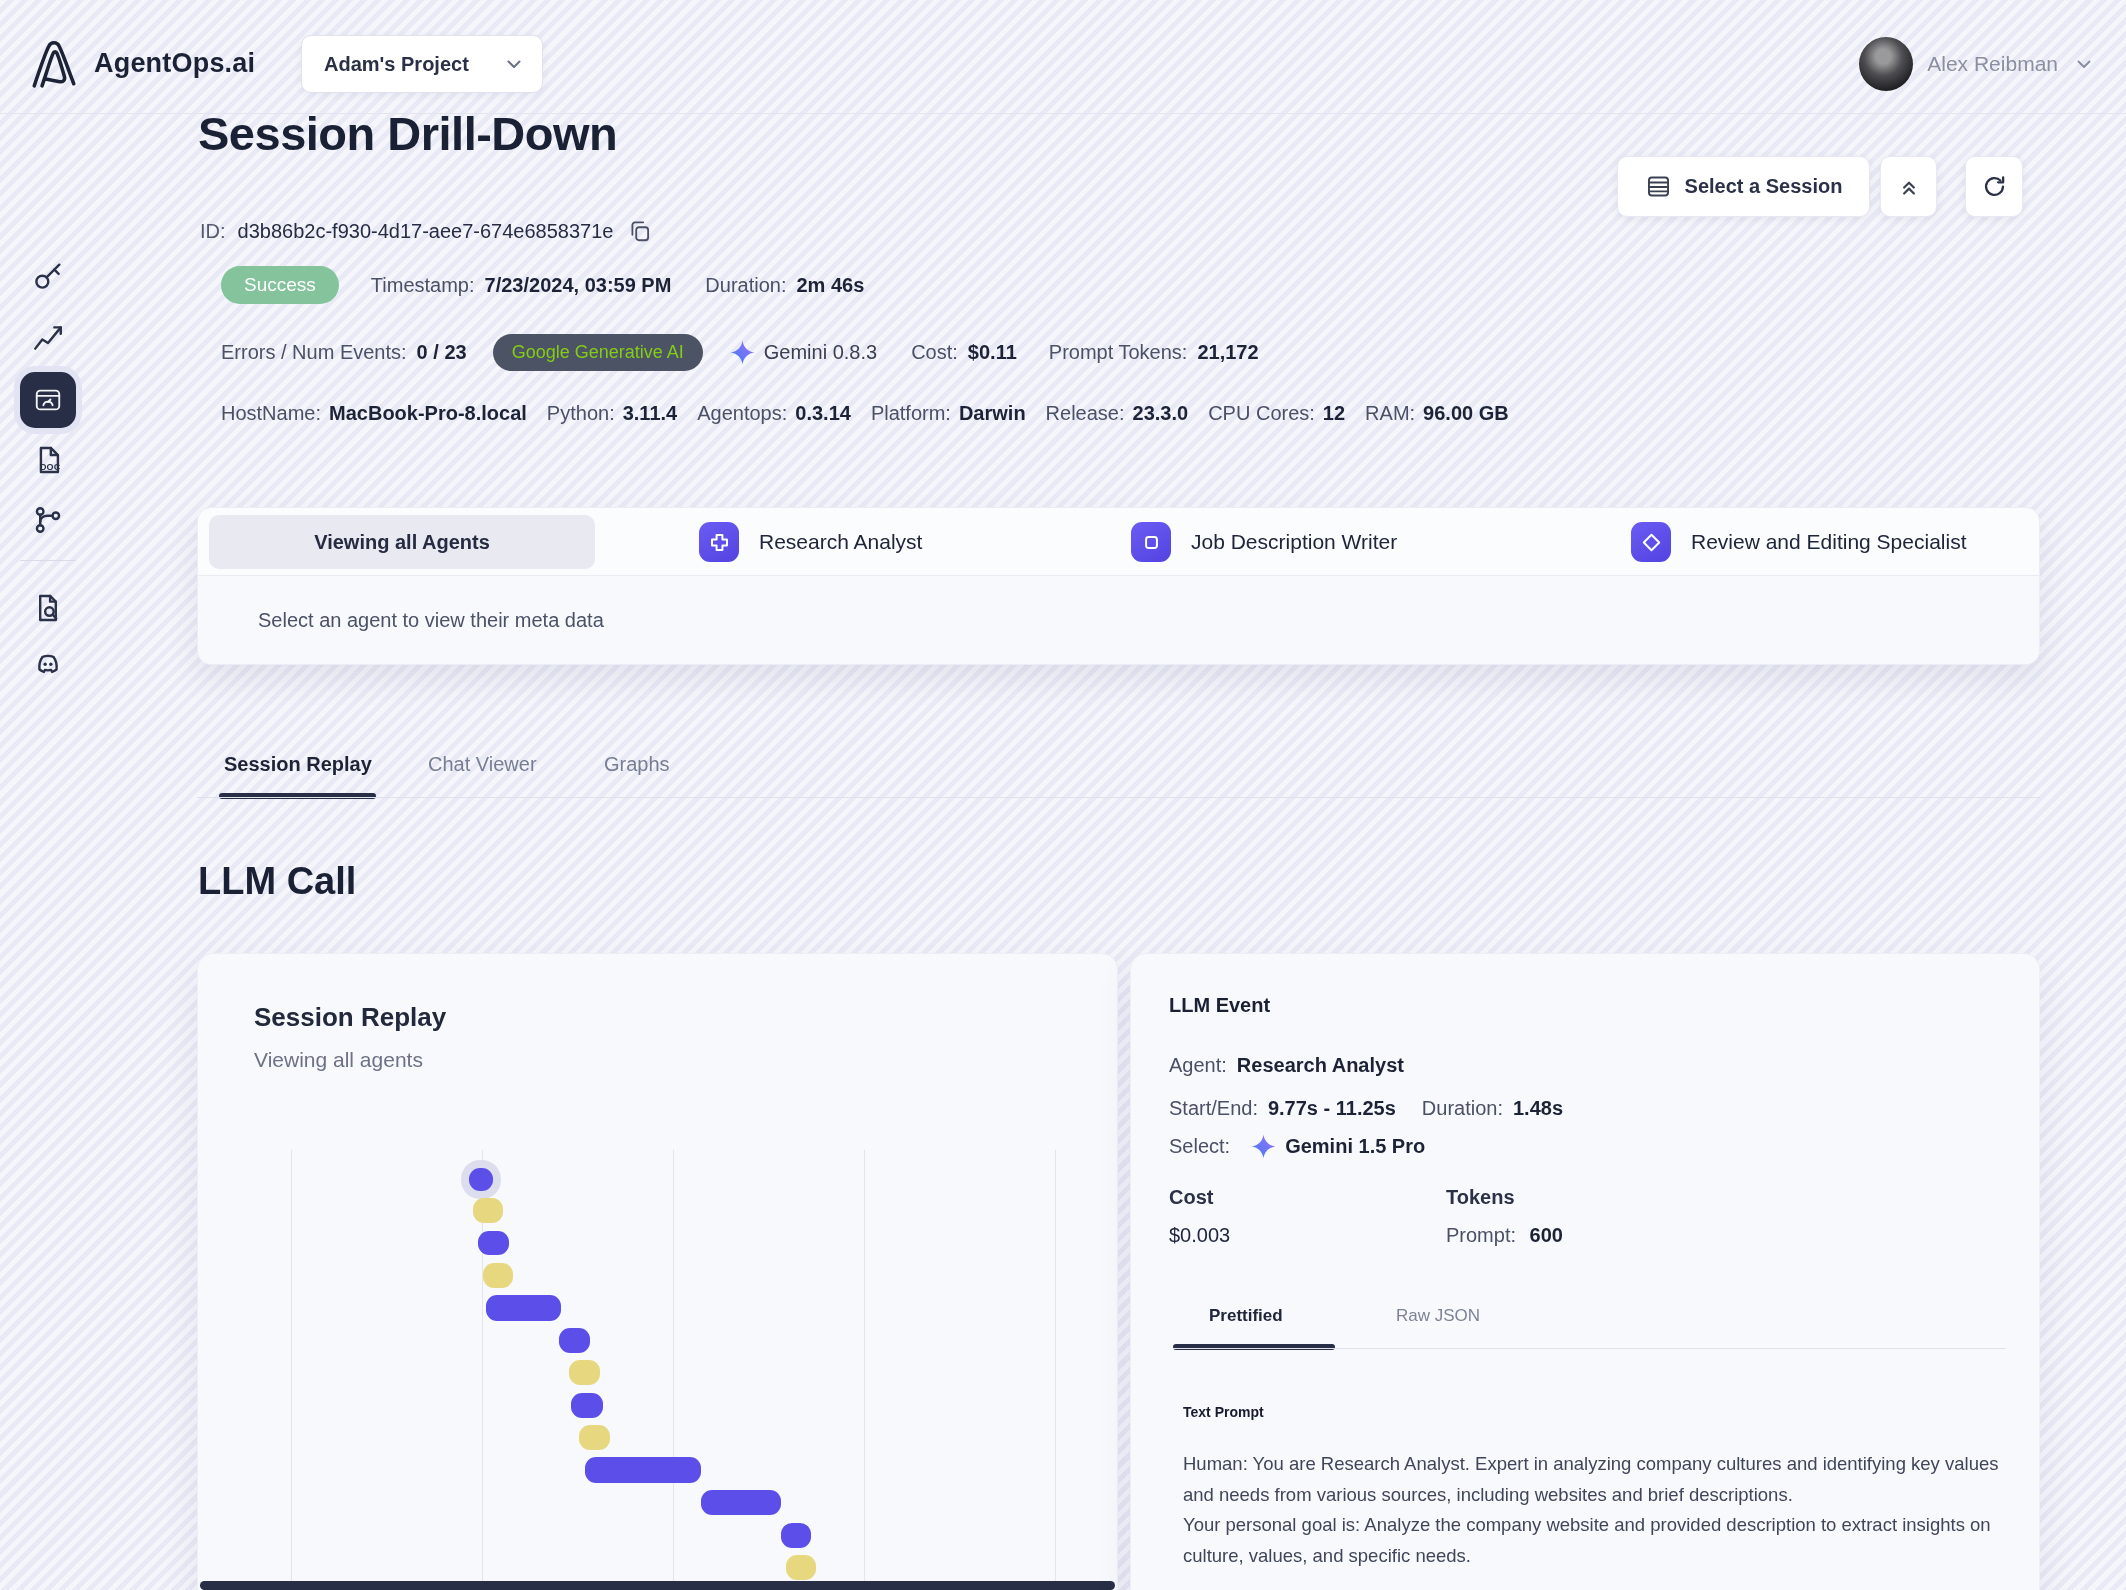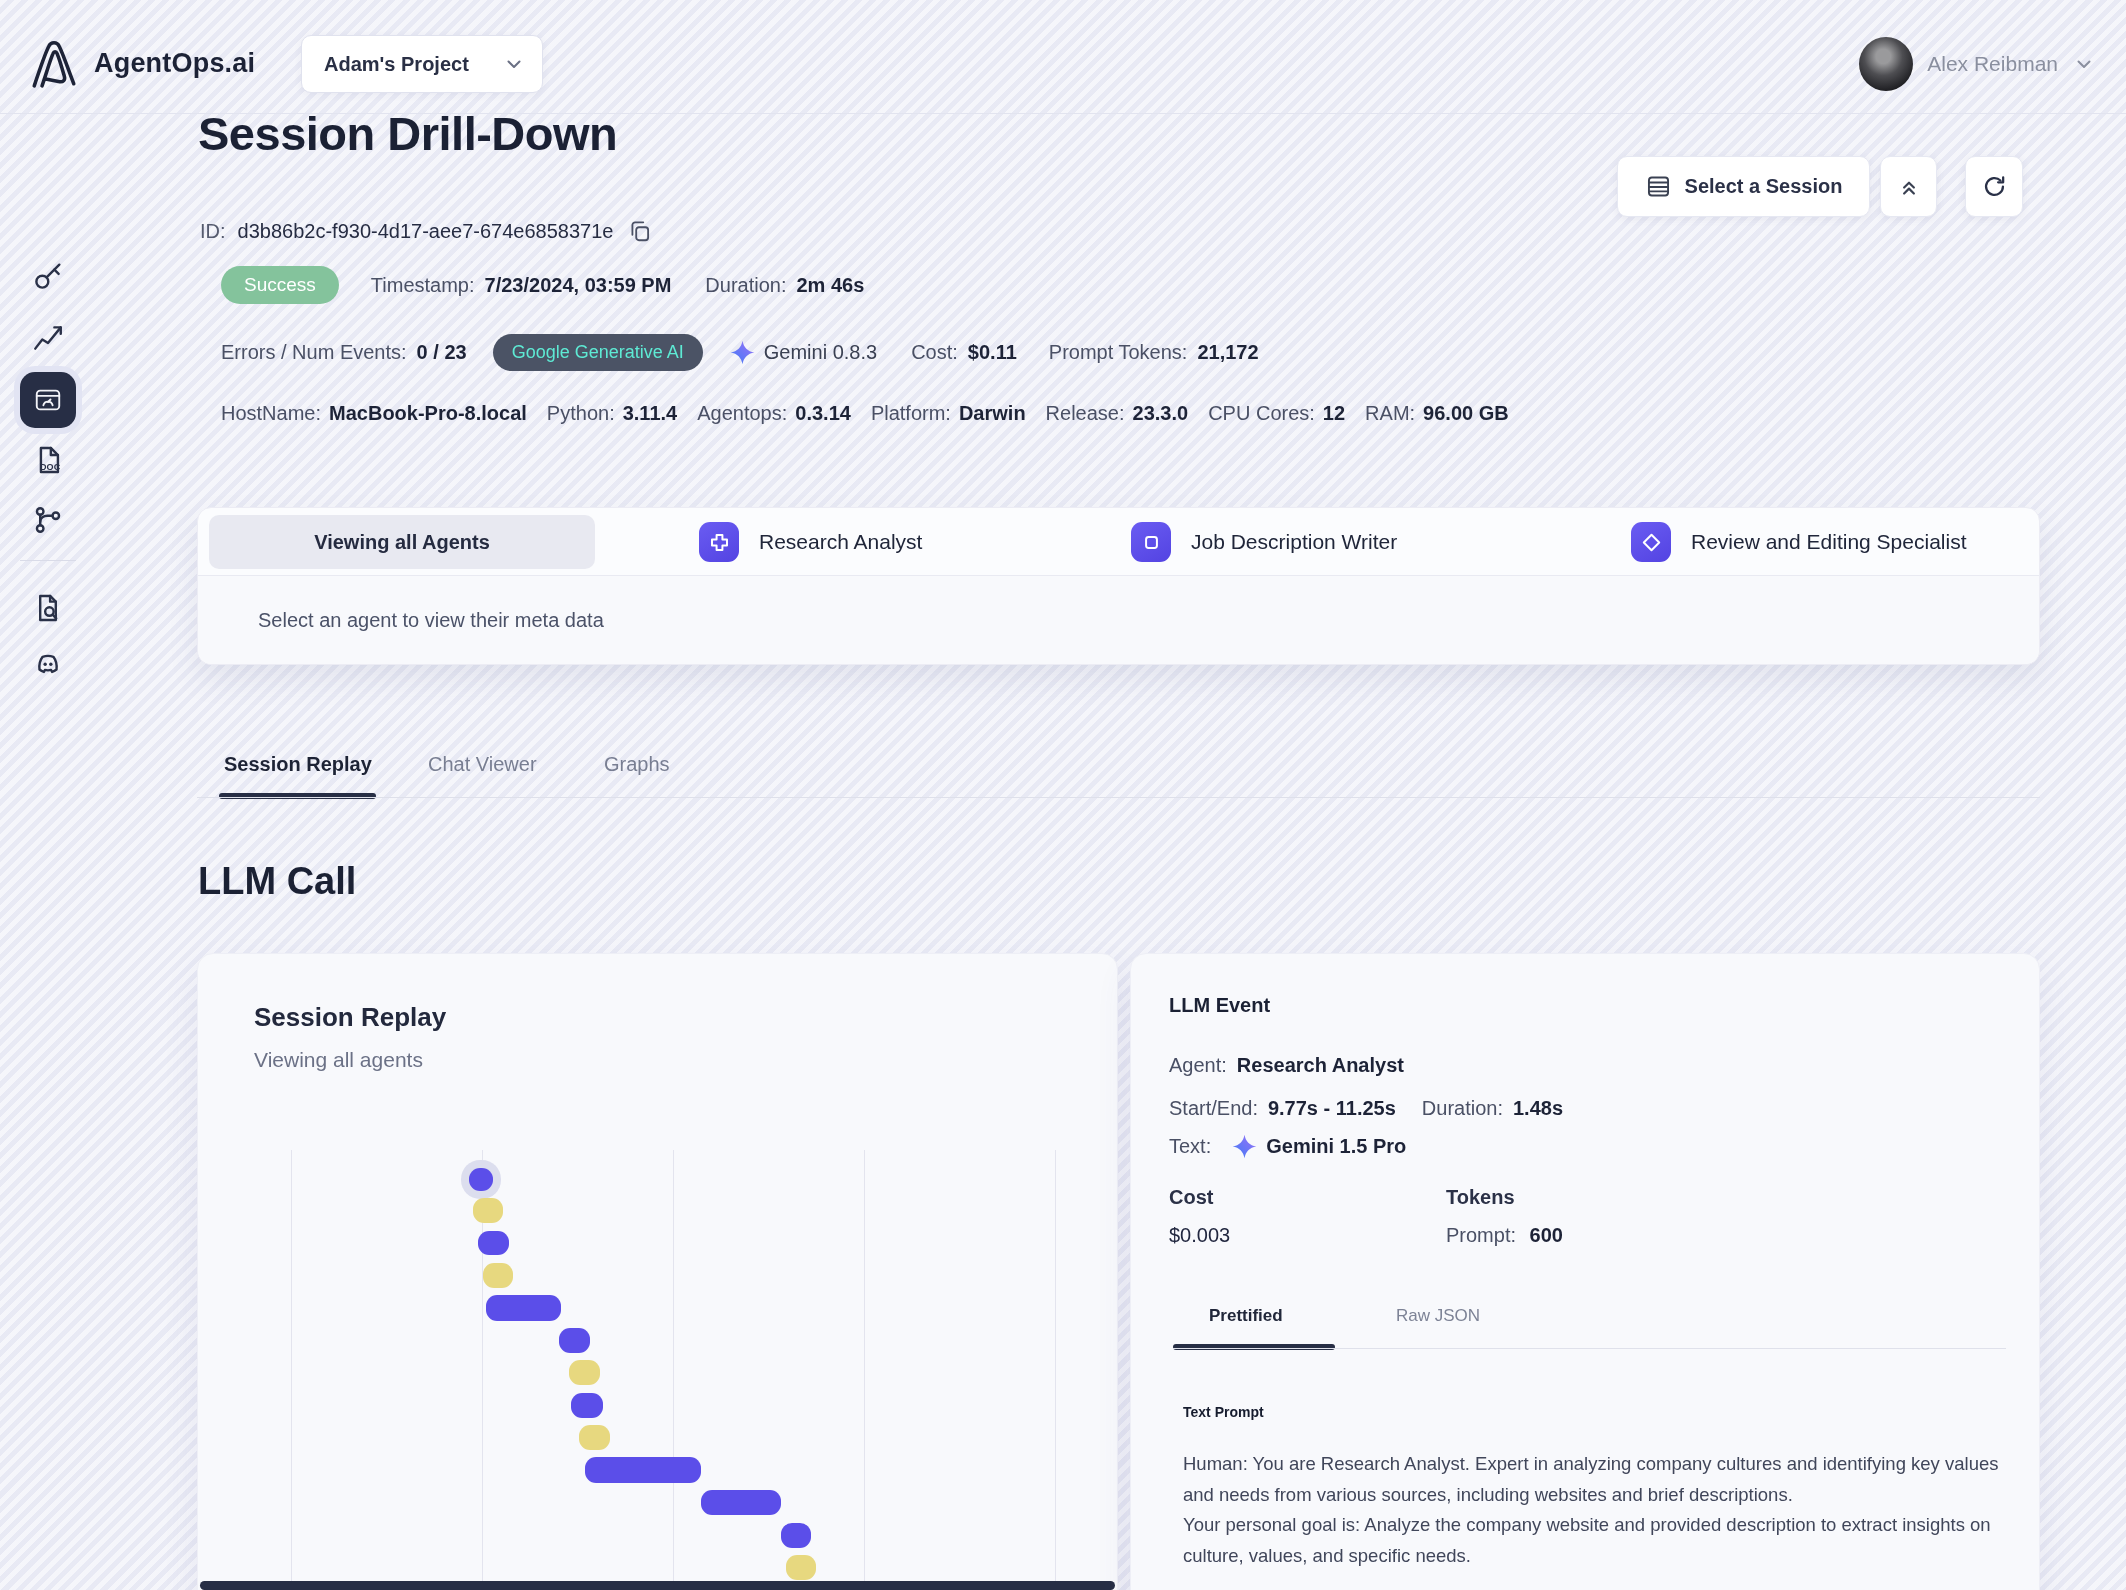--- a/index.html
+++ b/index.html
@@ -50,21 +50,21 @@
     justify-content: center; cursor: pointer; }
   .btn-select { left: 1617px; top: 156px; width: 253px; height: 61px; gap: 13px;
     font-size: 20px; font-weight: 600; color: #2b3147; }
   .btn-collapse { left: 1880px; top: 156px; width: 57px; height: 61px; }
   .btn-refresh  { left: 1965px; top: 156px; width: 58px; height: 61px; }
 
   .meta-row { position: absolute; left: 200px; display: flex; align-items: center; font-size: 20px; white-space: nowrap; margin-left: 21px; }
   .label { color: #4a5065; text-align: center; }
   .value { color: #1d2337; font-weight: 700; }
   .pill-success { background: #84c39c; color: #fff; font-size: 19px; padding: 8px 23px; border-radius: 999px; }
-  .pill-provider { background: #4b5365; color: #5eead4; font-size: 18px; padding: 8px 19px; border-radius: 999px; }
+  .pill-provider { background: #4b5365; color: #84cc16; font-size: 18px; padding: 8px 19px; border-radius: 999px; }
   .gem { width: 27px; height: 27px; }
   .model-name { color: #3a4052; font-weight: 500; }
   .ml8  { margin-left: 8px; }  .ml10 { margin-left: 10px; }
   .ml20 { margin-left: 20px; } .ml26 { margin-left: 26px; }
   .ml32 { margin-left: 32px; } .ml34 { margin-left: 34px; }
 
   
   .agents-card { position: absolute; left: 197px; top: 507px; width: 1843px; height: 158px;
     background: #fbfcfe; border: 1px solid #ececf4; border-radius: 14px;
     box-shadow: 0 14px 30px rgba(70,75,130,.10); }
@@ -391,21 +391,21 @@
     </div>
 
     <div class="ev-row ev-range">
       <span class="label">Start/End:</span>
       <span class="value ml10">9.77s - 11.25s</span>
       <span class="label ml26">Duration:</span>
       <span class="value ml10">1.48s</span>
     </div>
 
     <div class="ev-row ev-model">
-      <span class="label">Text:</span>
+      <span class="label">Select:</span>
       <span class="ml20">
         <svg class="gem" viewBox="0 0 24 24">
             <use href="#gemStar" fill="url(#gemGrad)"></use>
           </svg>
       </span>
       <span class="value ml8">Gemini 1.5 Pro</span>
     </div>
 
     <span class="col-label cx1">Cost</span>
     <span class="col-label cx2">Tokens</span>

